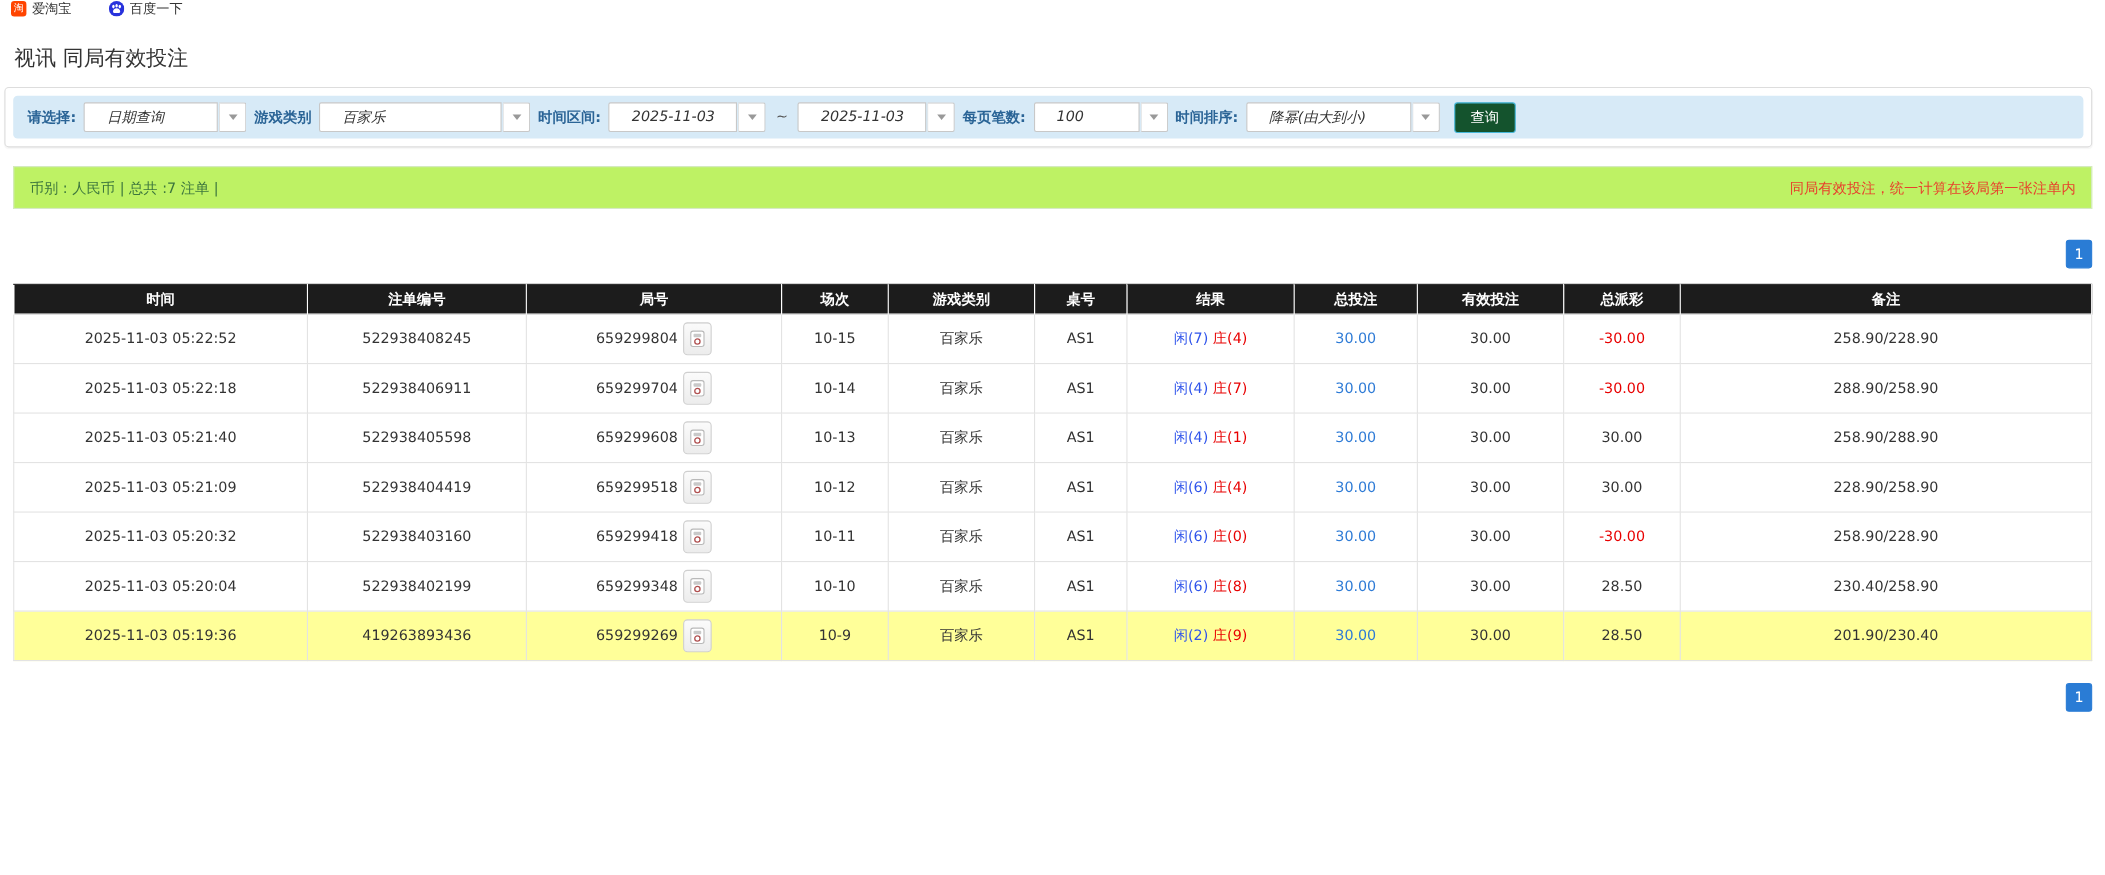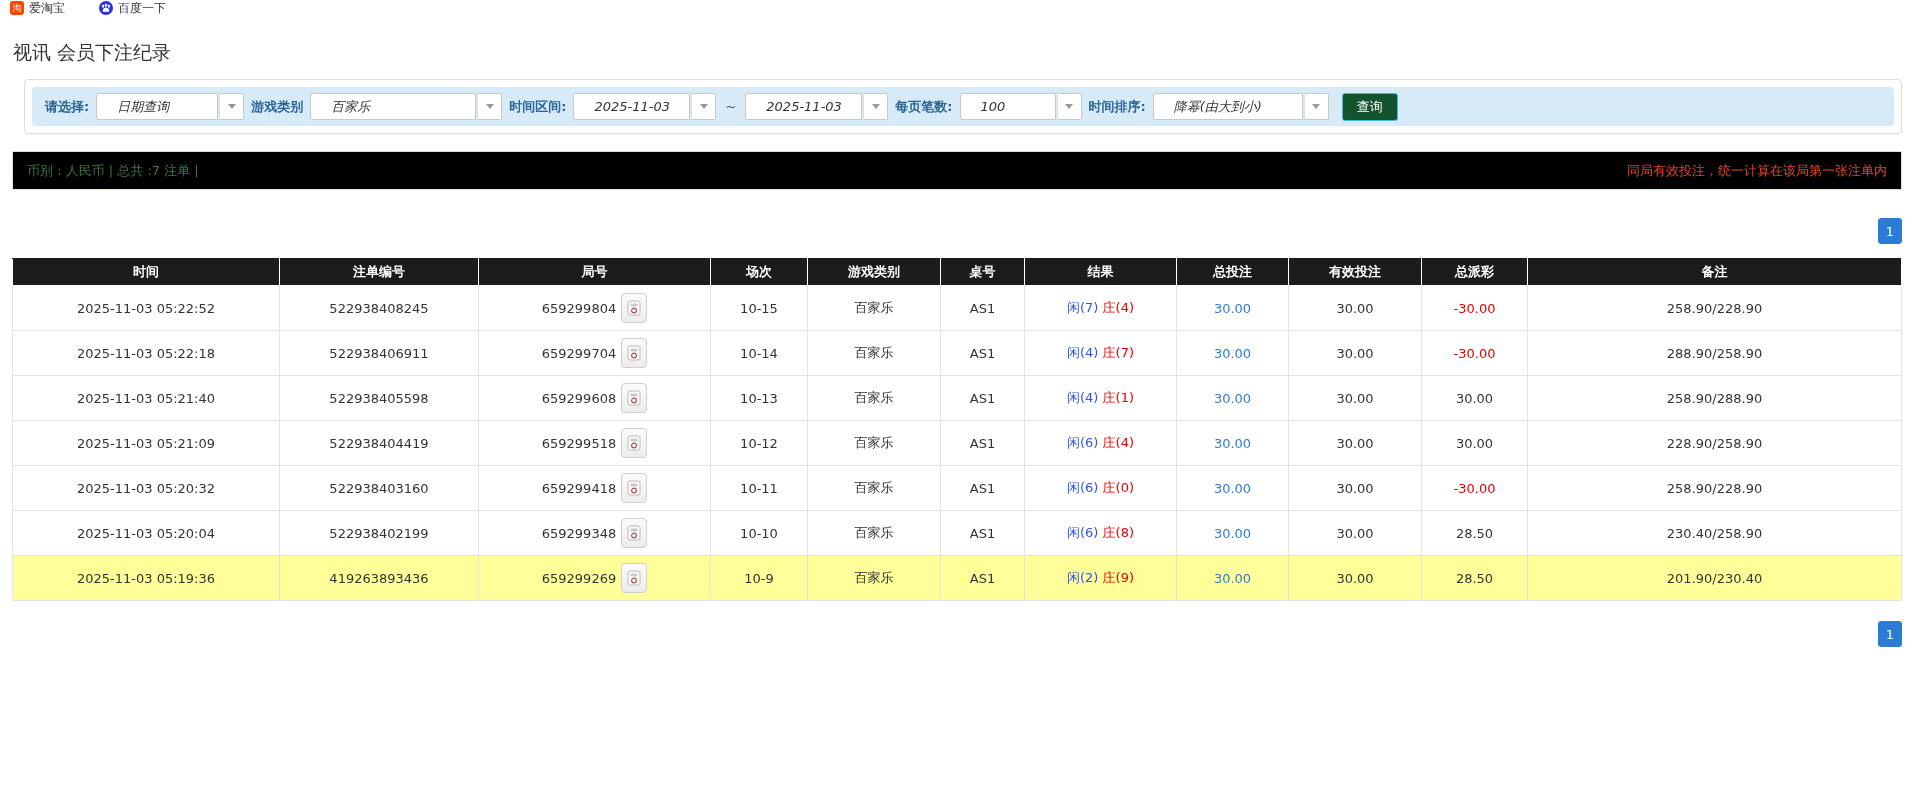--- a/index.html
+++ b/index.html
@@ -11,31 +11,31 @@
   }
   
   .bookmarks { height:16px; display:flex; align-items:center; padding:0 10px; overflow:hidden; }
   .bm-item { display:flex; align-items:center; gap:5px; margin-right:34px; font-size:12px; color:#333; cursor:pointer; }
   .bm-right { margin-left:auto; margin-right:0;margin-top:31px; }
   .tb-icon { width:14px; height:14px; background:#ff4400; color:#fff; border-radius:3px;
     font-size:9px; line-height:14px; text-align:center; display:inline-block; }
   
   .page-title { margin:24px 0 0 13px; font-size:19px; font-weight:400; color:#333; }
   
-  .panel { margin:13px 12px 0 24px; background:#fff; border:1px solid #ddd; border-radius:4px; padding:7px; box-shadow:0 1px 1px rgba(0,0,0,.04); }
+  .panel { margin:13px 12px 0 4px; background:#fff; border:1px solid #ddd; border-radius:4px; padding:7px; box-shadow:0 1px 1px rgba(0,0,0,.04); }
   .filter-bar { background:#d7eaf7; border-radius:4px; height:39px; display:flex; align-items:center; padding:0 13px; gap:7px; white-space:nowrap; }
   .f-label { color:#2a6496; font-weight:bold; font-size:13px; }
   .combo { display:flex; align-items:stretch; height:27px; }
   .combo-text { background:#fff; border:1px solid #c8c8c8; border-radius:2px 0 0 2px; display:flex; align-items:center; padding:0 20px; font-size:13px; color:#333;font-style:italic; }
   .combo-arrow { width:25px; background:#fff; border:1px solid #c8c8c8; border-left:1px solid #e0e0e0; border-radius:0 2px 2px 0; margin-left:1px; display:flex; align-items:center; justify-content:center; cursor:pointer; }
   .combo-arrow::after { content:""; width:0; height:0; border-left:4px solid transparent; border-right:4px solid transparent; border-top:5px solid #999; }
   .tilde { color:#555; padding:0 2px; }
   .btn-search { margin-left:6px; background:#14532d; border:1px solid #46b8da; color:#fff; font-size:13px; padding:0 14px; height:28px; border-radius:3px; cursor:pointer; }
   
-  .green-bar { margin:17px 12px 0 12px; background:#000000; border:1px solid #d6e9c6; height:39px; display:flex; align-items:center; padding:0 14px; }
+  .green-bar { margin:17px 12px 0 12px; background:#bef264; border:1px solid #d6e9c6; height:39px; display:flex; align-items:center; padding:0 14px; }
   .green-left { color:#3c763d; font-size:13px; }
   .green-note { margin-left:auto; color:#e8412c; font-size:13px; }
   
   .pager-row { display:flex; justify-content:flex-end; margin:0 12px; }
   .pager-top { margin-top:28px; }
   .pager-bottom { margin-top:20px; }
   .page-btn { min-width:24px; height:26px; background:#2a7cd5; color:#fff; border:1px solid #2a7cd5; border-radius:3px; font-size:13px; display:flex; align-items:center; justify-content:center; cursor:pointer; }
   
   .table-wrap { margin:14px 12px 0 12px; }
   table { width:1890px; table-layout:fixed; border-collapse:collapse; }
@@ -73,21 +73,21 @@
   <div class="bm-item bm-right">
     <span style="display:inline-flex;">
       <svg width="15" height="13" viewBox="0 0 20 17">
         <path d="M1.5 4.5 h6 l2 2 h9 v9 h-17 z M1.5 4.5 v-2 h6 l2 2" fill="none" stroke="#555" stroke-width="1.4"></path>
       </svg>
     </span>
     <span>所有书签</span>
   </div>
 </div>
 
-<h1 class="page-title">视讯 会员下注纪录</h1>
+<h1 class="page-title">视讯 同局有效投注</h1>
 
 <div class="panel">
   <div class="filter-bar">
     <span class="f-label">请选择:</span>
     <div class="combo">
       <span class="combo-text" style="width:122px;">日期查询</span>
       <span class="combo-arrow"></span>
     </div>
 
     <span class="f-label">游戏类别</span>

